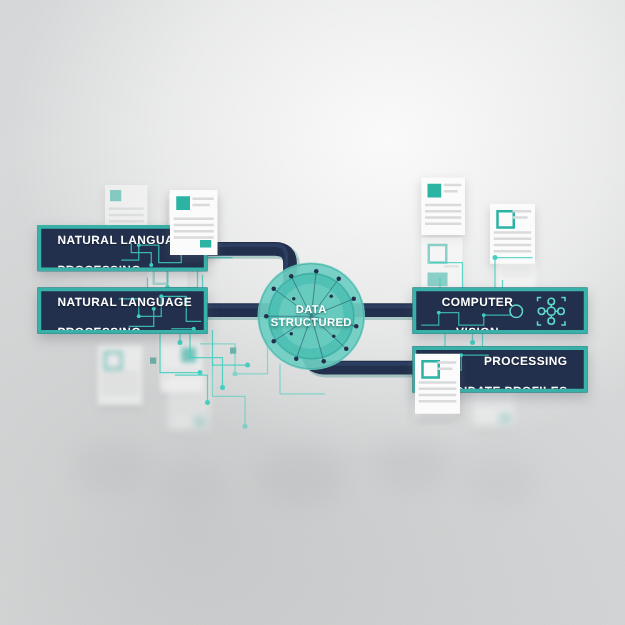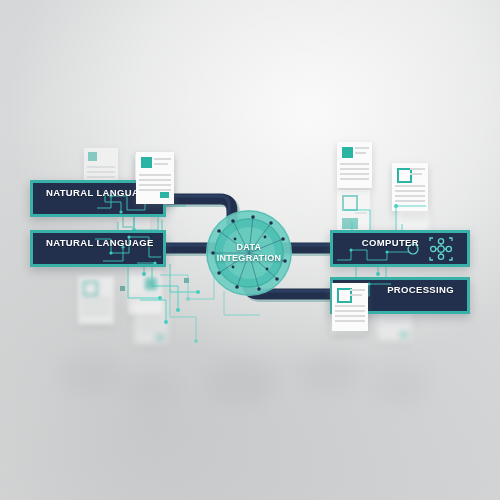--- a/index.html
+++ b/index.html
@@ -337,21 +337,21 @@
           <circle cx="14" cy="64" r="1.8"></circle>
         <circle cx="8" cy="44" r="1.8"></circle>
         <circle cx="30" cy="30" r="1.4"></circle>
           <circle cx="60" cy="28" r="1.4"></circle>
         <circle cx="62" cy="60" r="1.4"></circle>
           <circle cx="28" cy="58" r="1.4"></circle>
       </g>
     </svg>
     <div style="position:absolute; left:0; top:0; width:88px; height:88px; display:flex; flex-direction:column; align-items:center; justify-content:center; color:#fff; font-weight:bold; font-size:9px; line-height:11px; letter-spacing:0.3px; text-shadow:0 1px 2px rgba(0,60,55,0.5);">
       <span>DATA</span>
-      <span>INTEGRATION</span>
+      <span>STRUCTURED</span>
     </div>
   </div>
 
   <div class="box box-nlp1">
     <svg style="position:absolute; right:0; bottom:0;" width="70" height="24" viewBox="0 0 70 24">
       <g stroke="#3fcfc0" stroke-width="1" fill="none" opacity="0.85">
         <path d="M4 18 H18 V6 H34 V20 H52 V8 H68"></path>
         <path d="M12 4 V12 H28 V22"></path>
       </g>
       <g fill="#3fcfc0">
@@ -410,21 +410,21 @@
           <line x1="15.2" y1="12" x2="17.2" y2="12"></line>
         <path d="M1 4 V1 H4"></path>
           <path d="M20 1 H23 V4"></path>
           <path d="M23 20 V23 H20"></path>
           <path d="M4 23 H1 V20"></path>
       </g>
     </svg>
     <svg style="position:absolute; right:48px; top:50%; transform:translateY(-50%);" width="12" height="12" viewBox="0 0 12 12">
       <circle cx="6" cy="6" r="5" fill="none" stroke="#5fd8c9" stroke-width="1.2"></circle>
     </svg>
-    <div class="label left" style="text-align:right; left:12px; width:74px;">
+    <div class="label left" style="text-align:center; left:12px; width:74px;">
       <span>COMPUTER</span><br>
       <span>VISION</span>
     </div>
   </div>
 
   <div class="box box-scp">
     <svg style="position:absolute; left:0; top:0;" width="66" height="20" viewBox="0 0 66 20">
       <g stroke="#3fcfc0" stroke-width="1" fill="none" opacity="0.8">
         <path d="M4 4 H18 V16 H36 V4 H58"></path>
         <path d="M10 12 H26"></path>

